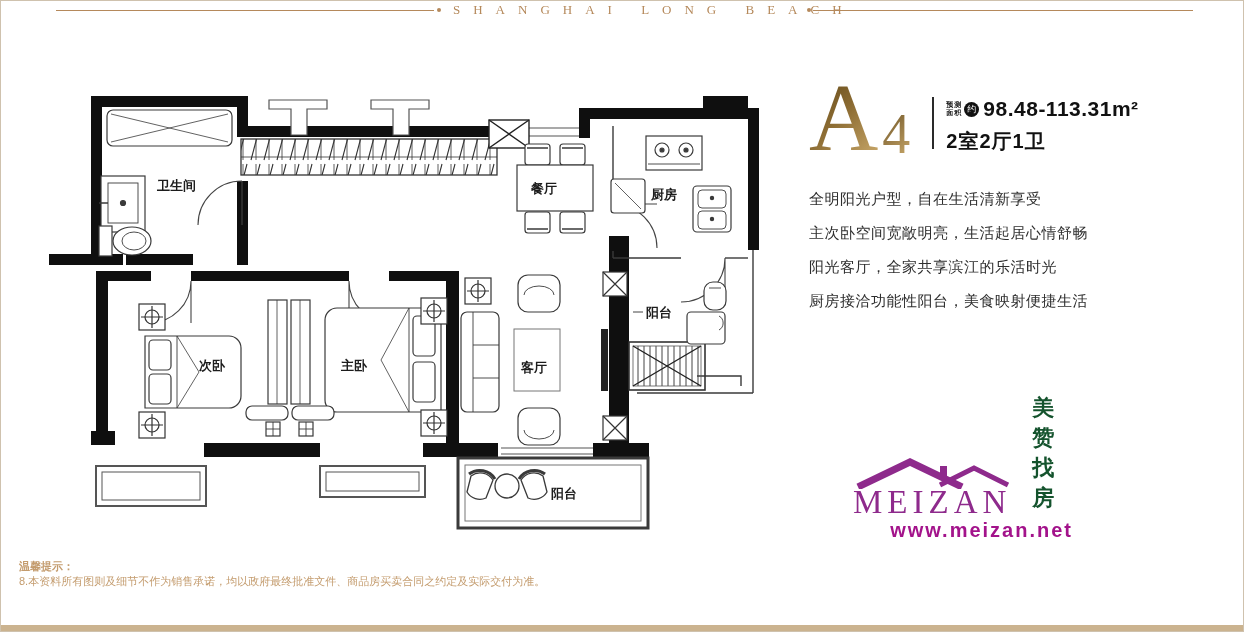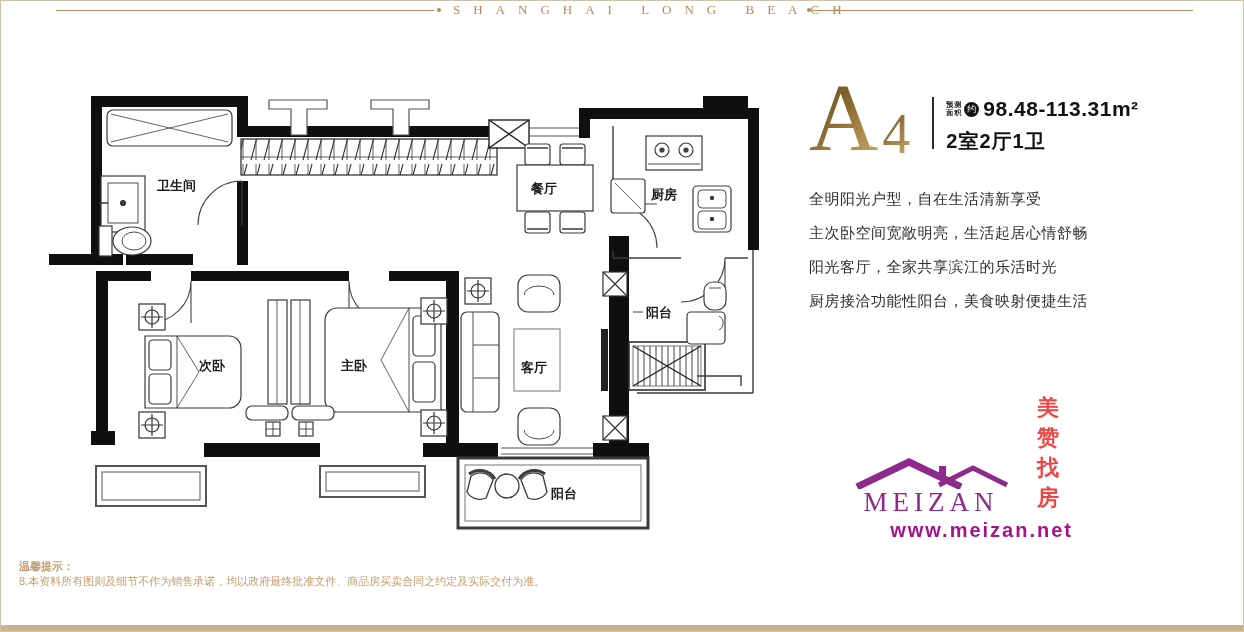--- a/index.html
+++ b/index.html
@@ -32,22 +32,22 @@
   .area-value{font-size:21px;font-weight:700;color:#111;letter-spacing:0.5px;}
   .layout-text{font-size:20px;font-weight:700;color:#111;margin-top:7px;letter-spacing:1px;}
 
   .descriptions{position:absolute;left:808px;top:190px;width:330px;}
   .descriptions p{margin:0 0 19px 0;font-size:15px;color:#2e2e2e;letter-spacing:0.5px;line-height:15px;}
 
   
   .logo{position:absolute;left:852px;top:392px;width:220px;}
   .logo-top{display:flex;align-items:flex-end;}
   .logo-left{display:flex;flex-direction:column;align-items:center;}
-  .logo-name{font-family:"Liberation Serif",serif;font-size:27px;letter-spacing:5px;color:#8e2a8c;line-height:26px;}
-  .logo-tagline{font-size:22px;font-weight:700;color:#ef4444;margin-left:28px;margin-bottom:2px;letter-spacing:2px;}
+  .logo-name{font-family:"Liberation Serif",serif;font-size:33px;letter-spacing:5px;color:#8e2a8c;line-height:26px;}
+  .logo-tagline{font-size:22px;font-weight:700;color:#14532d;margin-left:21px;margin-bottom:2px;letter-spacing:2px;}
   .logo-url{font-size:20px;font-weight:700;color:#a3138b;letter-spacing:2px;text-align:right;margin-top:4px;margin-left:6px;}
 
   
   .notes{position:absolute;left:18px;top:558px;width:900px;}
   .notes-title{font-size:12px;font-weight:700;color:#c49c6e;margin:0 0 3px 0;}
   .notes p{margin:0;font-size:11px;line-height:15px;color:#c49c6e;}
 
   .bottom-bar{position:absolute;left:0;bottom:0;width:100%;height:6px;background:#cbb38f;}
 </style>
 </head>

